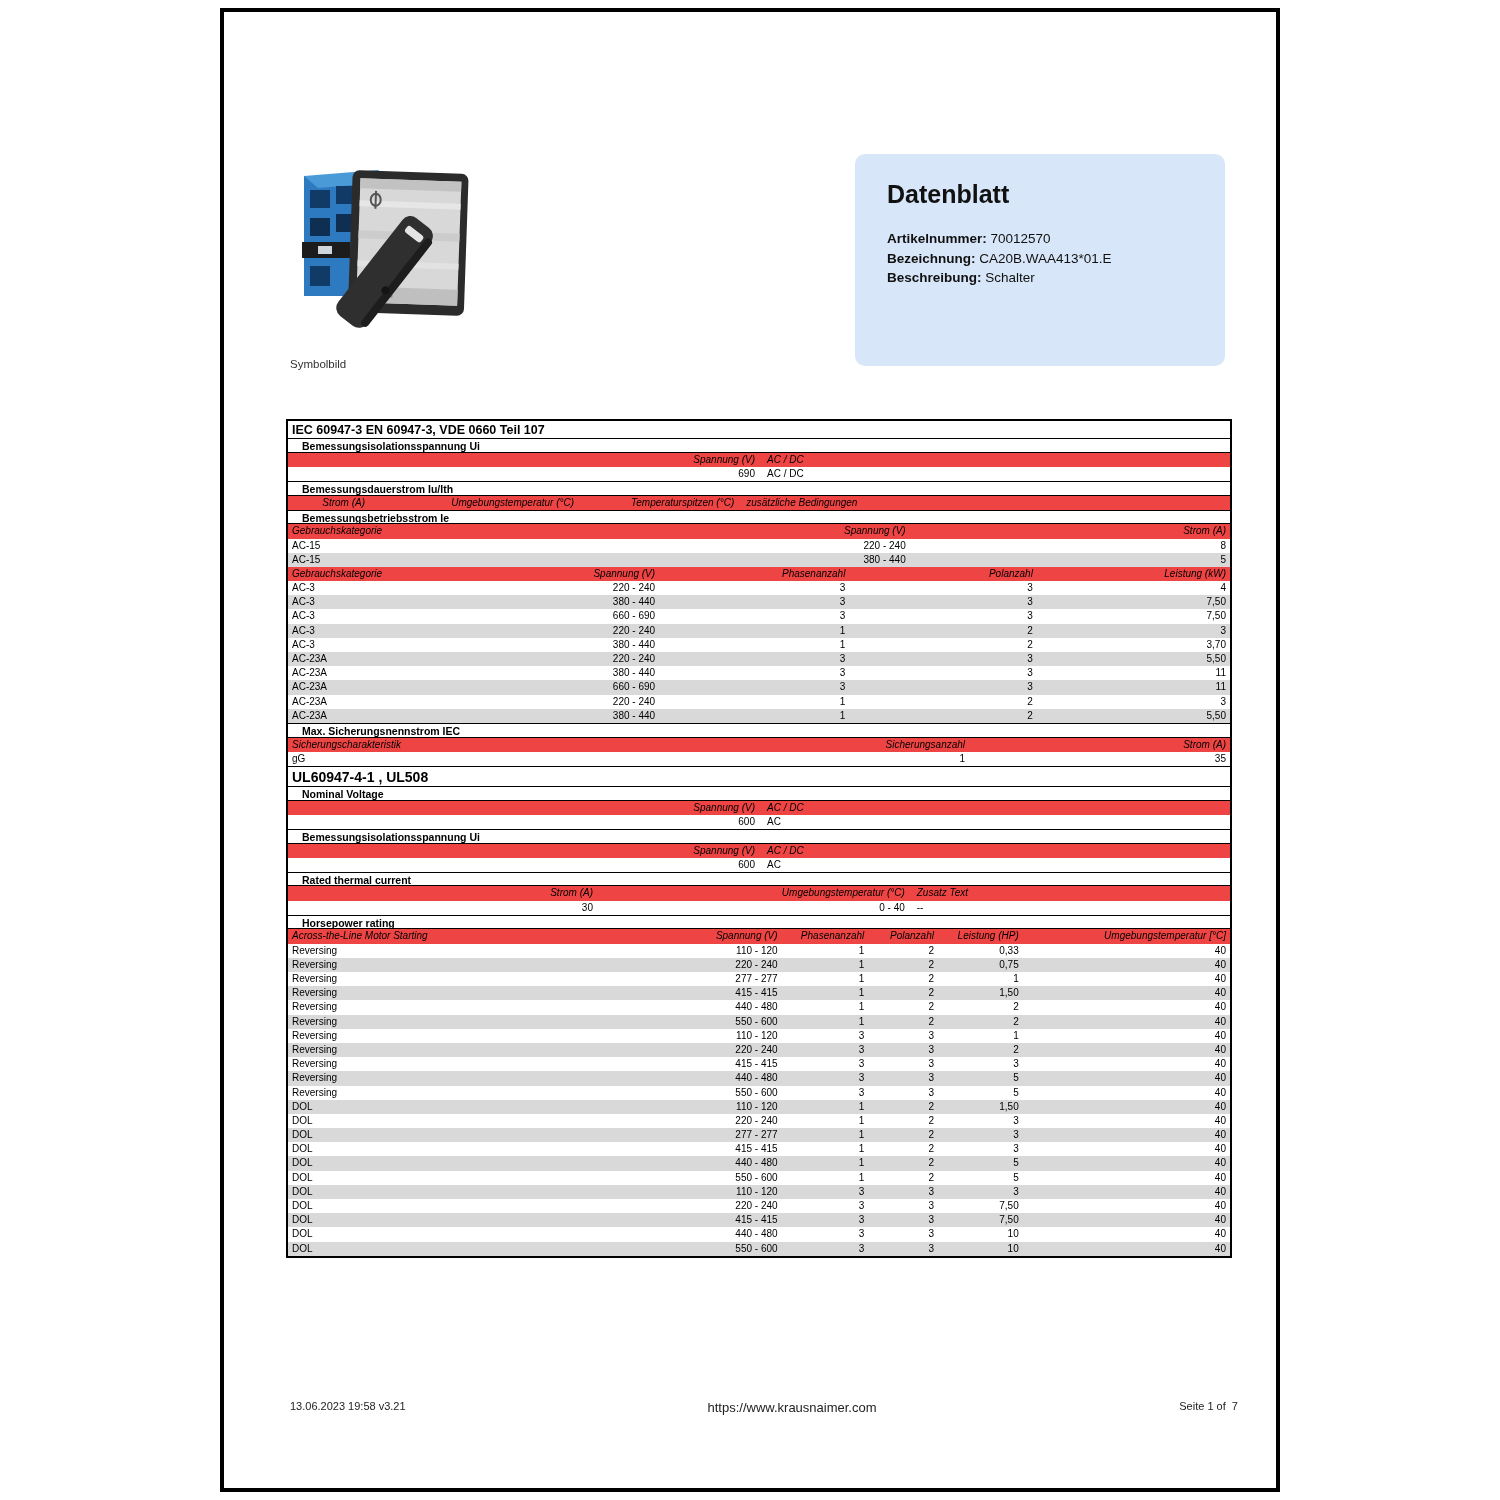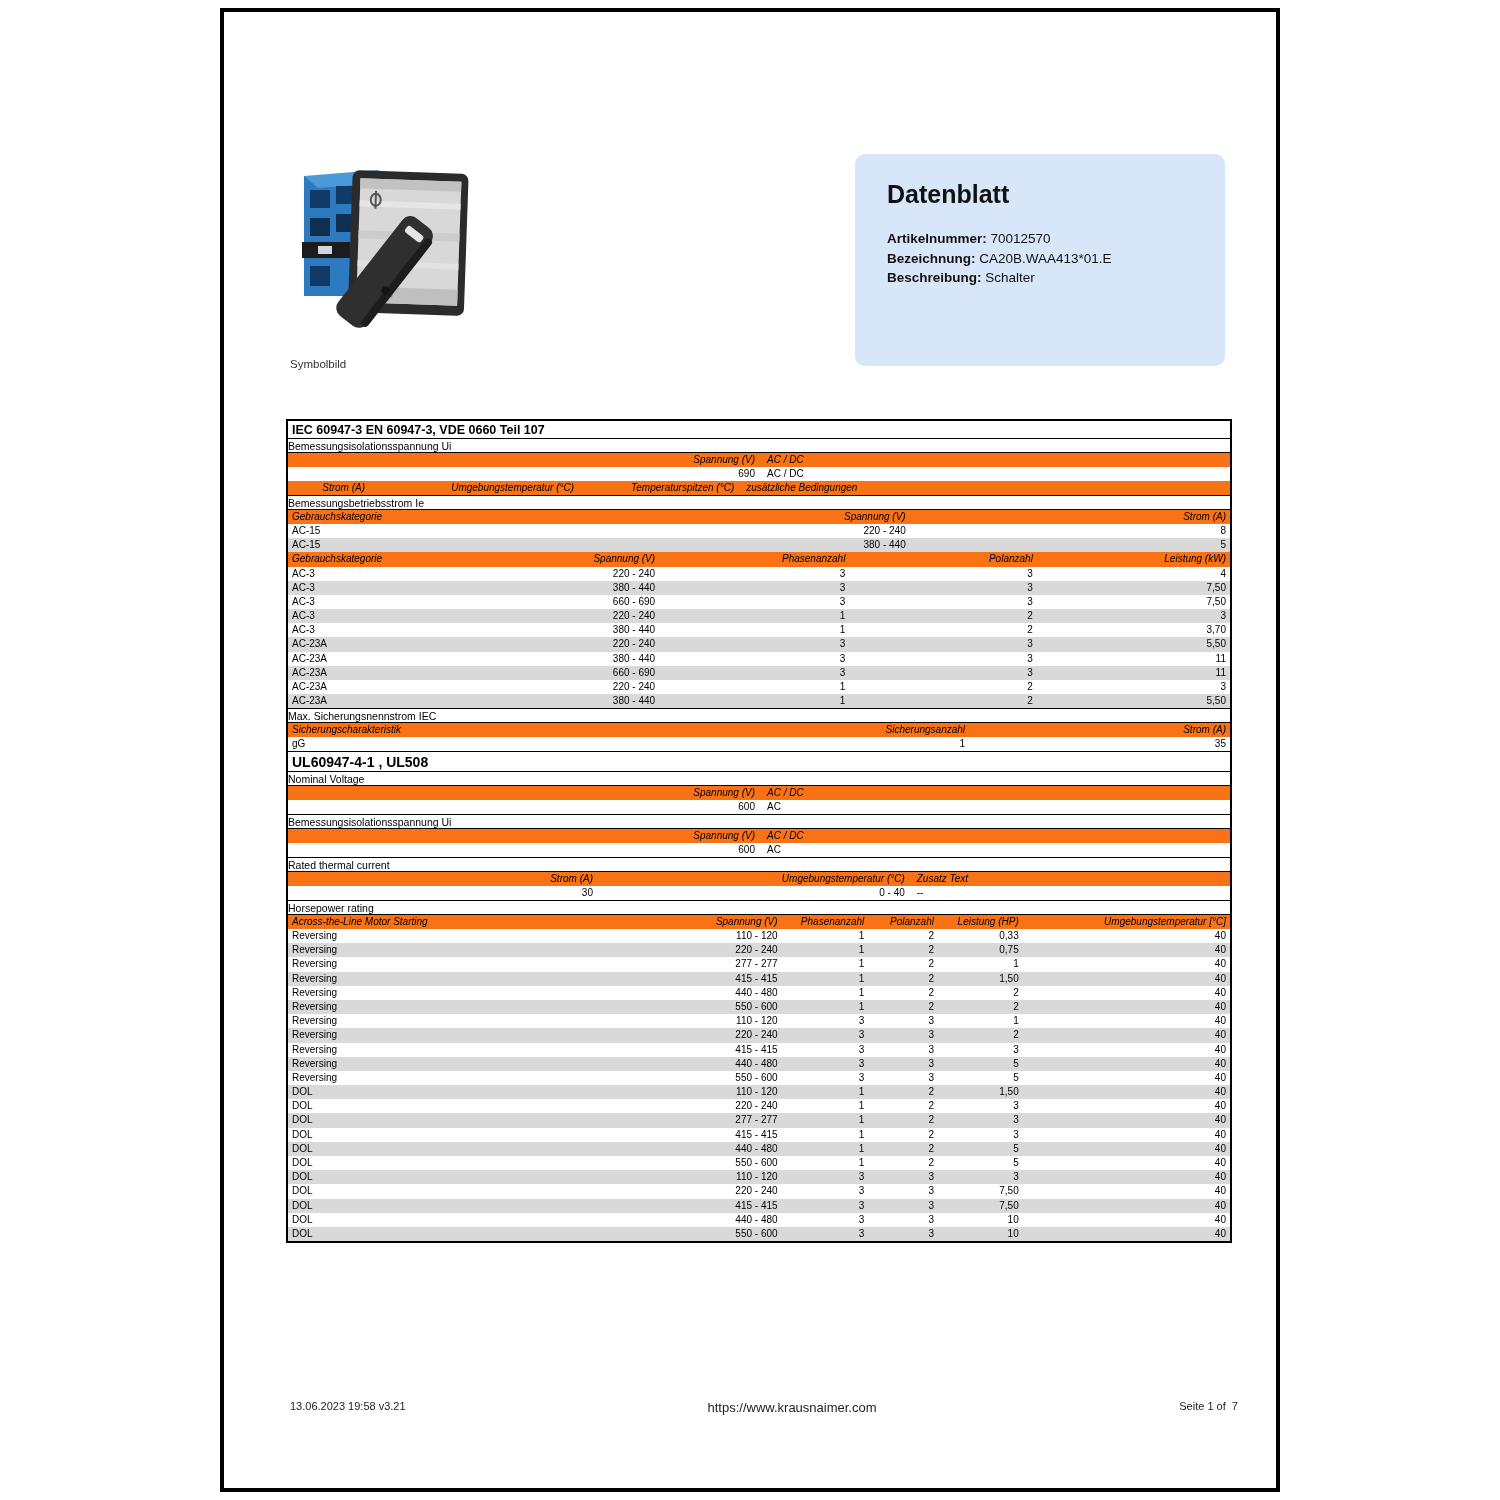--- a/index.html
+++ b/index.html
@@ -23,31 +23,31 @@
            background:#d8e6f9;border-radius:10px;}
   .infobox h1{margin:0;position:absolute;left:32px;top:26px;font-size:25px;font-weight:bold;color:#111;}
   .info-fields{position:absolute;left:32px;top:75px;font-size:13.5px;line-height:19.5px;color:#111;}
   .info-fields .lbl{font-weight:bold;}
 
   
   .spec-table{position:absolute;left:62px;top:407px;width:942px;
               border:2px solid #000;box-sizing:content-box;background:#fff;}
   .row{display:flex;width:100%;box-sizing:border-box;}
   .row.data-row,.row.head-row{height:14.2px;line-height:14.2px;font-size:10px;}
-  .head-row{background:#f97316;font-style:italic;}
+  .head-row{background:#ef4444;font-style:italic;}
   .data-row.shade{background:#d9d9d9;}
   .cell{box-sizing:border-box;white-space:nowrap;overflow:visible;}
   .cell.r{text-align:right;padding-right:4px;}
   .cell.l{text-align:left;padding-left:8px;}
   .cell.l.first{padding-left:4px;}
   .title-row{font-weight:bold;background:#fff;padding-left:4px;box-sizing:border-box;}
   .t0{height:18px;line-height:18px;font-size:12.5px;border-bottom:1px solid #000;}
   .t1{height:21px;line-height:21px;font-size:14px;border-top:1px solid #000;border-bottom:1px solid #000;}
-  .section-row{height:14.6px;line-height:14.6px;font-weight:normal;font-size:10.5px;
-               padding-left:0;border-top:1px solid #000;border-bottom:1px solid #000;
+  .section-row{height:14.6px;line-height:14.6px;font-weight:bold;font-size:10.5px;
+               padding-left:14px;border-top:1px solid #000;border-bottom:1px solid #000;
                background:#fff;box-sizing:border-box;}
   .title-row + .section-row{margin-top:-1px;}
 
   
   .footer-left{position:absolute;left:66px;top:1388px;font-size:11px;color:#222;}
   .footer-center{position:absolute;left:378px;top:1388px;width:380px;text-align:center;
                  font-size:13px;color:#222;}
   .footer-right{position:absolute;right:38px;top:1388px;font-size:11px;color:#222;white-space:pre;}
 </style>
 </head>
@@ -109,20 +109,21 @@
         <div class="row title-row t0">IEC 60947-3 EN 60947-3, VDE 0660 Teil 107</div>
         <div class="row section-row">Bemessungsisolationsspannung Ui</div>
         <div class="row head-row">
           <div class="cell r" style="width: 50%;">Spannung (V)</div>
           <div class="cell l" style="width: 50%;">AC / DC</div>
         </div>
         <div class="row data-row">
           <div class="cell r" style="width: 50%;">690</div>
           <div class="cell l" style="width: 50%;">AC / DC</div>
         </div>
+        <div class="row section-row">Bemessungsdauerstrom Iu/Ith</div>
         <div class="row head-row">
           <div class="cell r" style="width: 8.6%;">Strom (A)</div>
           <div class="cell r" style="width: 22.2%;">Umgebungstemperatur (°C)</div>
           <div class="cell r" style="width: 17%;">Temperaturspitzen (°C)</div>
           <div class="cell l" style="width: 52.2%;">zusätzliche Bedingungen</div>
         </div>
         <div class="row section-row">Bemessungsbetriebsstrom Ie</div>
         <div class="row head-row">
           <div class="cell l first" style="width: 30%;">Gebrauchskategorie</div>
           <div class="cell r" style="width: 36%;">Spannung (V)</div>

